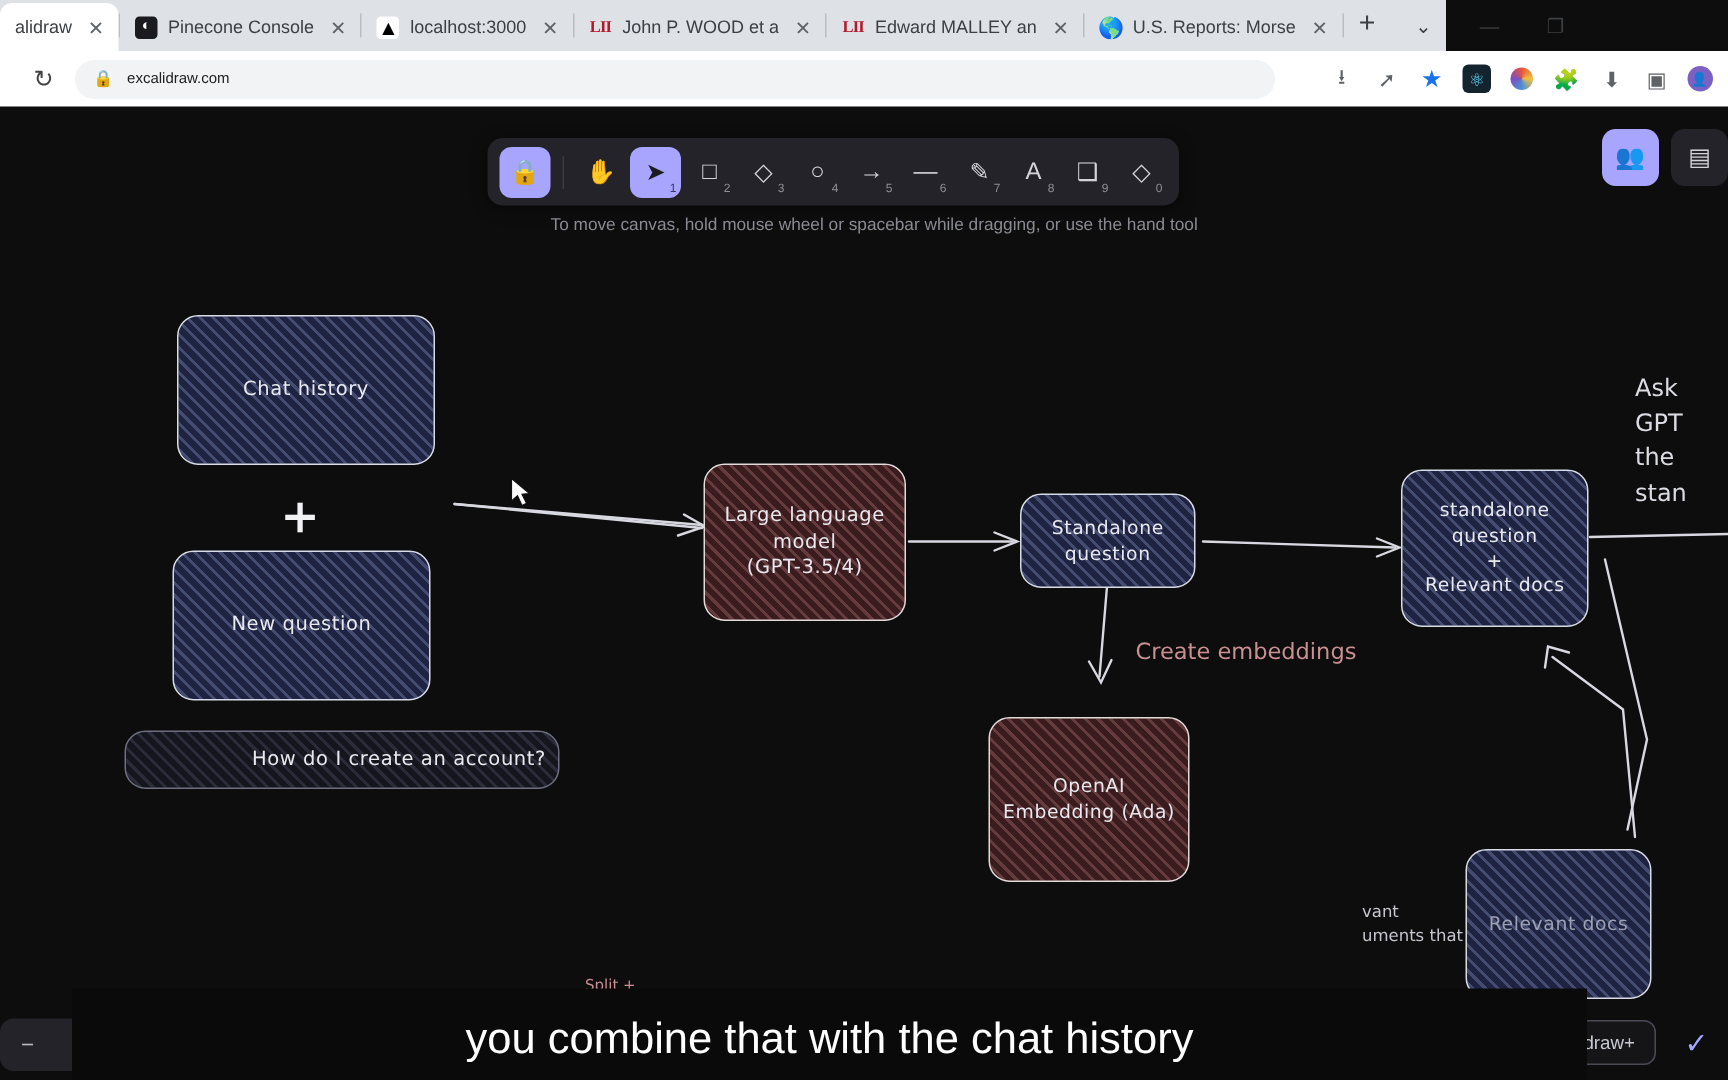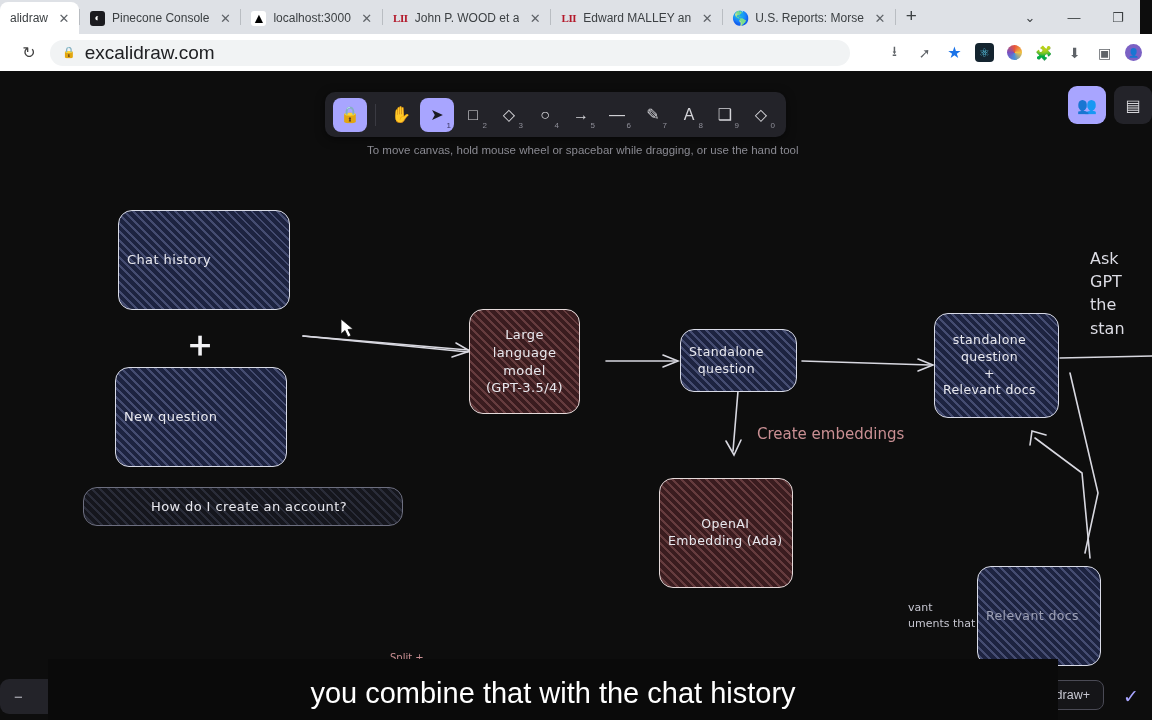--- a/index.html
+++ b/index.html
@@ -6,21 +6,21 @@
   html, body {
     width: 1152px; height: 720px;
     overflow: hidden;
     background: #0d0d0d;
     font-family: "Liberation Sans", sans-serif;
   }
 
   
   .browser-tabstrip {
     position: absolute; top: 0; left: 0;
-    width: 1140px; height: 34px;
+    width: 964px; height: 34px;
     background: #dee1e6;
     display: flex; align-items: flex-end;
   }
   .tab {
     height: 32px;
     display: flex; align-items: center;
     gap: 7px;
     padding: 0 8px 0 10px;
     font-size: 12px;
     color: #3c4043;
@@ -77,21 +77,21 @@
   .reload {
     width: 30px; height: 30px; display: flex; align-items: center;
     justify-content: center; color: #444; font-size: 16px; margin: 0 6px 0 8px;
   }
   .omnibox {
     flex: 0 0 auto; width: 800px; height: 26px;
     background: #f1f3f4; border-radius: 13px;
     display: flex; align-items: center; padding: 0 12px; gap: 9px;
   }
   .omnibox .lock { font-size: 11px; color: #5f6368; }
-  .omnibox .url { font-size: 19px; color: #202124; }
+  .omnibox .url { font-size: 10px; color: #202124; }
   .tb-icons { margin-left: auto; display: flex; align-items: center; gap: 11px; padding-right: 4px; }
   .tb-ic { width: 19px; height: 19px; display: flex; align-items: center;
            justify-content: center; font-size: 14px; color: #5f6368; }
   .ic-star { color: #1a73e8; font-size: 16px; }
   .ic-react { background:#14242f; color:#61dafb; border-radius:4px; font-size:12px; }
   .ic-color { background: conic-gradient(#e8553b,#f0c040,#4a90d9,#7b4fc0,#e8553b);
               border-radius: 50%; width:15px; height:15px; }
   .ic-profile { background:#7b61c4; border-radius:50%; width:17px;height:17px;color:#fff;font-size:9px;}
 
   
@@ -140,21 +140,21 @@
     background: #232329; color: #d4d4d8;
     display: flex; align-items: center; justify-content: center;
   }
   .rbtn.accent { background: #a8a5ff; color: #2f2a5c; }
 
   
   .dgm { position: absolute; inset: 0; }
   .node {
     position: absolute;
     border-radius: 14px;
-    display: flex; align-items: center; 
+    display: flex; align-items: center; justify-content: center;
     text-align: center;
     color: #e8e8ee;
     font-family: "DejaVu Sans", sans-serif;
     letter-spacing: 0.4px;
     line-height: 1.35;
   }
   .node .lbl { position: relative; z-index: 2; padding: 0 8px; white-space: pre-line; }
   .node-blue {
     background:
       repeating-linear-gradient(45deg, rgba(160,170,225,.30) 0 2px, rgba(0,0,0,0) 2px 6px),
@@ -416,25 +416,25 @@
     <div class="node node-blue" style="left:118px;top:137px;width:172px;height:100px;font-size:13px;">
       <span class="lbl">Chat history</span>
     </div>
 
     <div class="plus" style="left:182px;top:253px;">＋</div>
 
     <div class="node node-blue" style="left:115px;top:294px;width:172px;height:100px;font-size:13px;">
       <span class="lbl">New question</span>
     </div>
 
-    <div class="node node-dark" style="left:83px;top:414px;width:320px;height:39px;font-size:13px;justify-content:center;padding-left:12px;">
+    <div class="node node-dark" style="left:83px;top:414px;width:290px;height:39px;font-size:13px;justify-content:flex-end;padding-left:12px;">
       <span class="lbl">How do I create an account?</span>
     </div>
 
-    <div class="node node-red" style="left:469px;top:236px;width:111px;height:105px;font-size:13px;">
+    <div class="node node-red" style="left:469px;top:236px;width:135px;height:105px;font-size:13px;">
       <span class="lbl">Large language
 model
 (GPT-3.5/4)</span>
     </div>
 
     <div class="node node-blue" style="left:680px;top:256px;width:117px;height:63px;font-size:12.5px;">
       <span class="lbl">Standalone
 question</span>
     </div>
 

